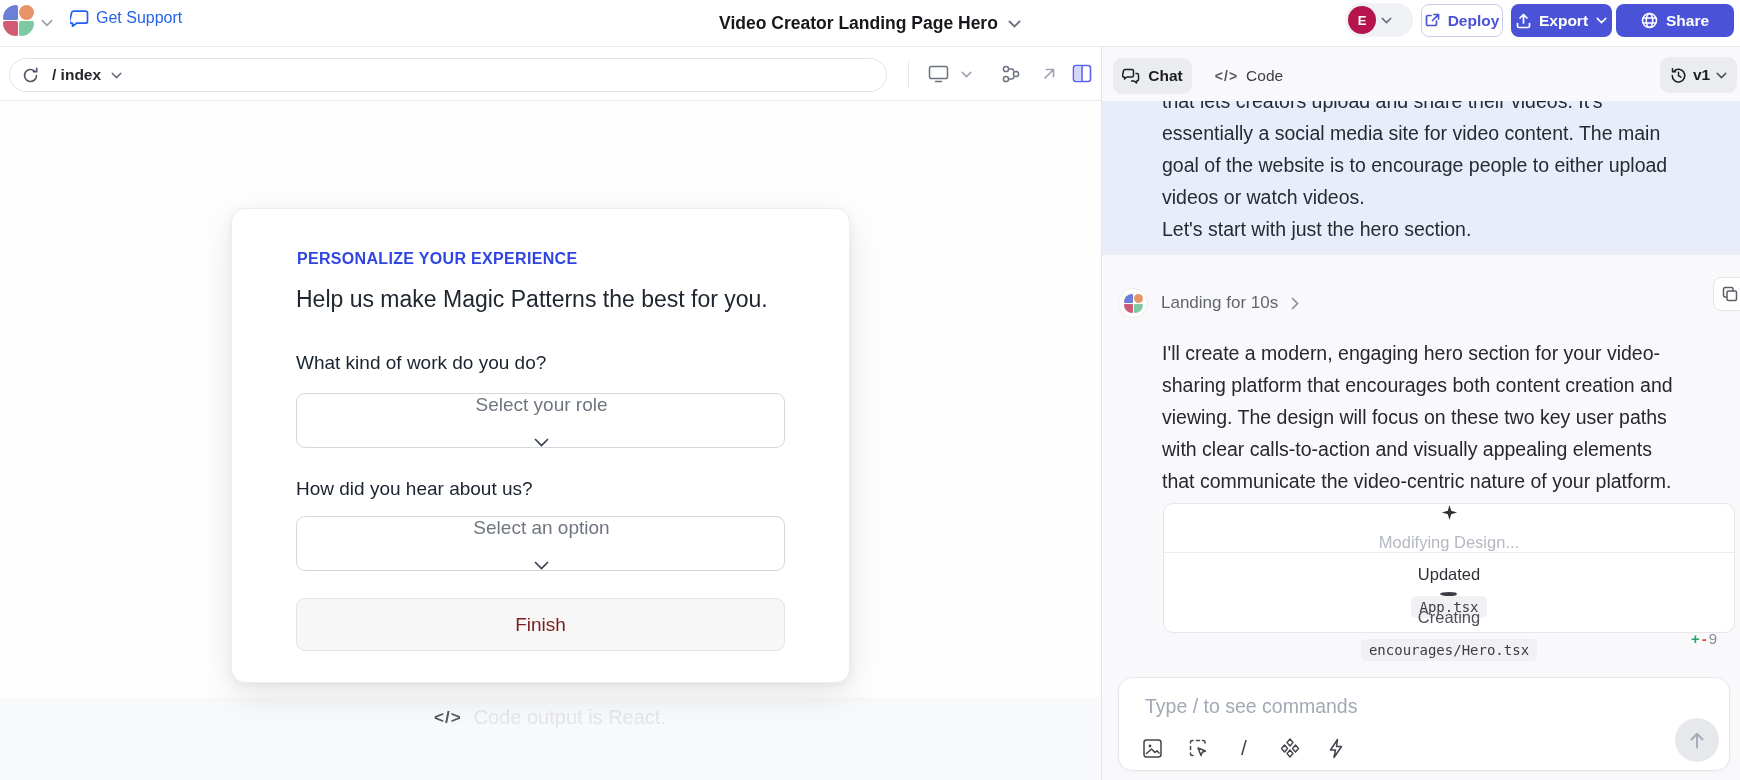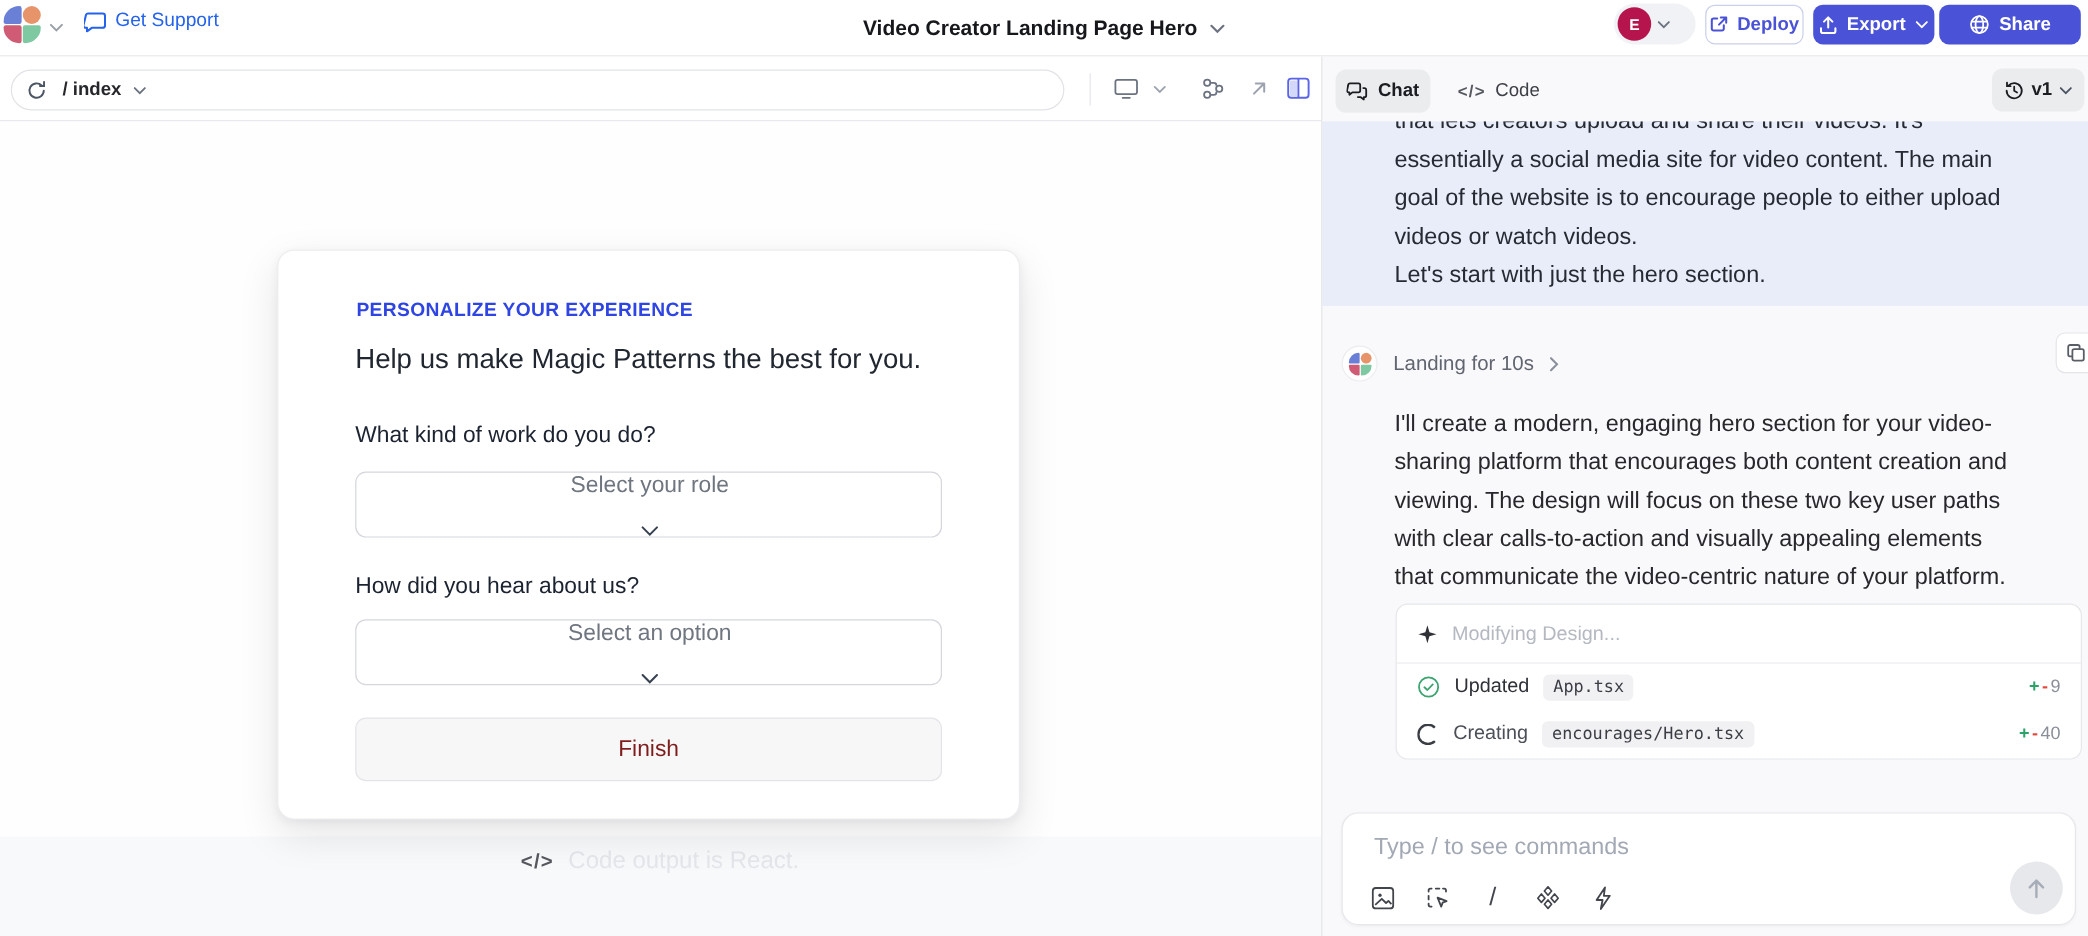--- a/index.html
+++ b/index.html
@@ -65,21 +65,21 @@
 
   .thought-row { position:absolute; left:16px; top:187px; display:flex; align-items:center; gap:13px; cursor:pointer; }
   .mp-avatar { width:30px; height:30px; border-radius:50%; background:#fff; border:1px solid #ececef; position:relative; overflow:hidden; }
   .mp-avatar i { position:absolute; width:9px; height:9px; }
   .thought-label { font-size:17px; color:#606570; }
   .copy-btn { position:absolute; left:611px; top:176px; width:34px; height:34px; background:#fff; border:1px solid #e4e5e9; border-radius:8px; display:flex; align-items:center; justify-content:center; cursor:pointer; }
 
   .ai-text { position:absolute; left:60px; top:236px; font-size:19.5px; line-height:32px; color:#27272c; white-space:pre; }
 
   .task-card { position:absolute; left:61px; top:402px; width:572px; height:130px; background:#fff; border:1px solid #e6e7eb; border-radius:10px; }
-  .tc-row { display:flex; align-items:center; gap:12px; padding:0 17px; }
+  .tc-row { display:flex; align-items:center; gap:12px; padding:0 17px;flex-direction:column; }
   .tc-head { height:49px; border-bottom:1px solid #ececf0; font-size:16.5px; font-weight:500; color:#b4b8c0; }
   .tc-item { height:39px; font-size:16.5px; color:#2e3138; }
   .chip { font-family:"DejaVu Sans Mono", monospace; font-size:14px; color:#3a3d44; background:#f1f1f3; border-radius:5px; padding:3px 8px; }
   .tc-counts { margin-left:auto; font-size:15px; display:flex; gap:2px; align-items:center; }
   .plus { color:#2aa368; font-weight:700; }
   .minus { color:#e2483d; font-weight:700; }
   .countn { color:#8a8f99; }
   .spinner { width:18px; height:18px; border:2px solid #3a3d44; border-right-color:transparent; border-radius:50%; }
 
   .chat-input { position:absolute; left:16px; top:576px; width:612px; height:94px; background:#fff; border:1px solid #e6e7eb; border-radius:14px; box-shadow:0 1px 3px rgba(20,24,40,.04); }

